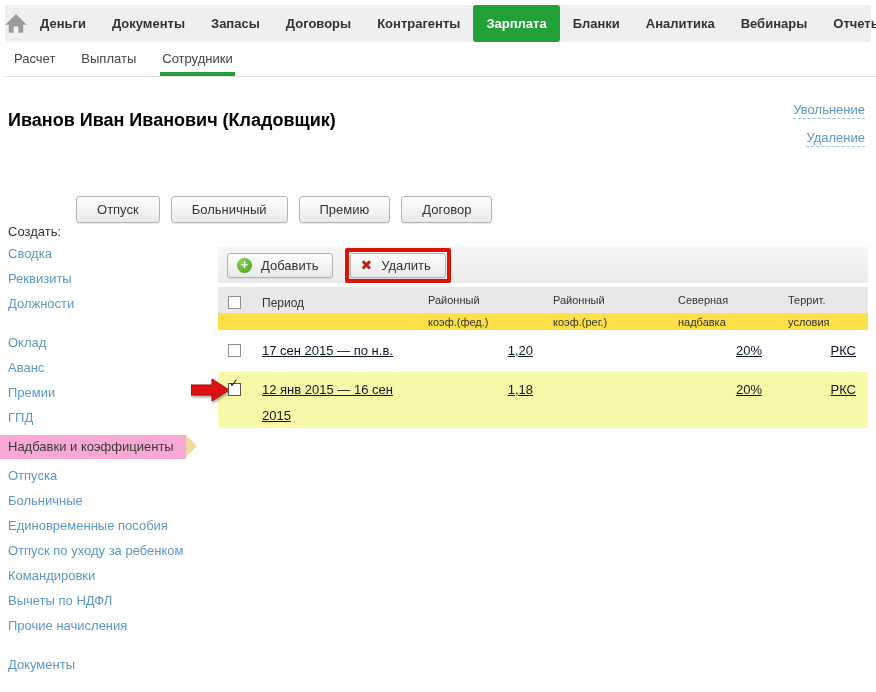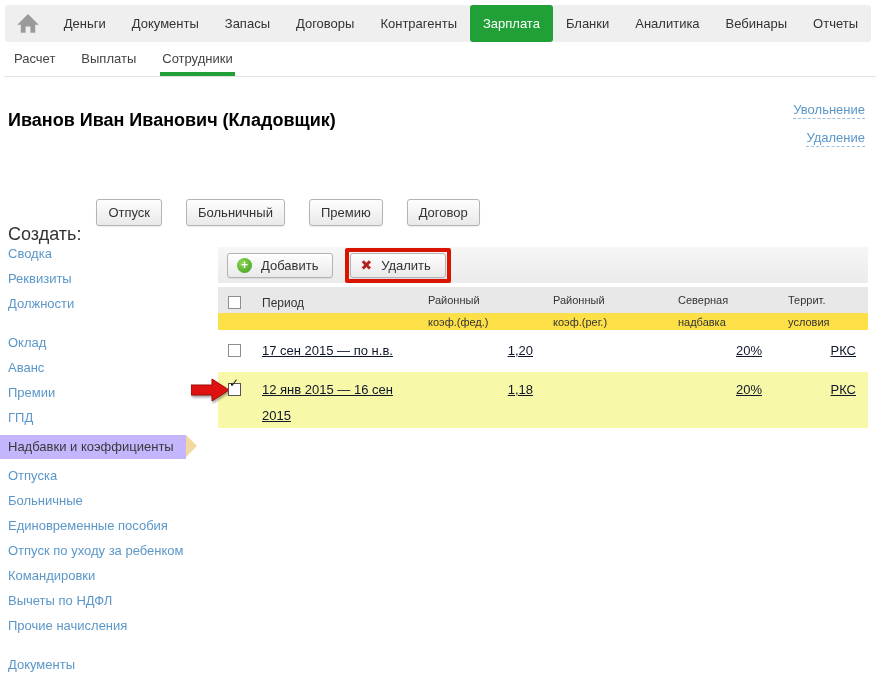--- a/index.html
+++ b/index.html
@@ -11,21 +11,21 @@
   a { cursor:pointer; }
 
   
   .topnav {
     position:absolute; left:5px; top:5px; right:5px; height:37px;
     background:#efefef; border-radius:3px;
     display:flex; align-items:stretch;
   }
   .home-btn { width:48px; display:flex; align-items:center; justify-content:center; cursor:pointer; }
   .nav-item {
-    padding:0 13px; line-height:37px; font-weight:normal; font-size:13px;
+    padding:0 13px; line-height:37px; font-weight:bold; font-size:13px;
     color:#333; cursor:pointer; white-space:nowrap;
   }
   .nav-item.active { background:#21a038; color:#fff; border-radius:3px; }
 
   
   .subtabs {
     position:absolute; left:4px; top:42px; right:0; height:35px;
     display:flex; align-items:flex-end; padding-left:8px;
     border-bottom:1px solid #e2e2e2;
   }
@@ -39,39 +39,39 @@
   .page-title { position:absolute; left:8px; top:110px; font-size:18px; font-weight:bold; color:#000; }
   .top-actions { position:absolute; right:11px; top:100px; text-align:right; }
   .top-actions .action { display:block; margin-bottom:10px; }
   .top-actions a {
     color:#5b97c9; text-decoration:none; font-size:13px;
     border-bottom:1px dashed #9cc0df; padding-bottom:1px;
   }
 
   
   .create-row { position:absolute; left:8px; top:180px; display:flex; align-items:center; }
-  .create-label { font-size:18px; color:#333; margin-right:15px;margin-top:44px; }
+  .create-label { font-size:13px; color:#333; margin-right:15px;margin-top:44px; }
   .btn {
     background:linear-gradient(#fefefe,#e9e9e9);
     border:1px solid #b4b4b4; border-radius:3px;
     font-family:inherit; font-size:13px; color:#333;
-    padding:5px 11px; margin-right:24px; cursor:pointer;
+    padding:5px 20px; margin-right:11px; cursor:pointer;
     box-shadow:0 1px 1px rgba(0,0,0,.08);
   }
 
   
   .sidebar { position:absolute; left:0; top:246px; width:218px; }
   .side-item {
     display:block; font-size:13px; color:#5b97c9; 
     margin:0 0 10px 8px;
   }
   .side-item.gap { margin-top:24px; }
   .side-item.active {
     position:relative; margin:4px 0 9px 0; padding:4px 0 5px 8px;
-    width:186px; background:#c4b5fd; color:#3a3a3a; text-decoration:none;
+    width:186px; background:#f9a8d4; color:#3a3a3a; text-decoration:none;
   }
   .side-item.active::after {
     content:""; position:absolute; right:-11px; top:0;
     border-top:11px solid transparent; border-bottom:11px solid transparent;
     border-left:11px solid #f2d9a2;
   }
 
   
   .main { position:absolute; left:218px; top:247px; width:650px; }
   .toolbar {

